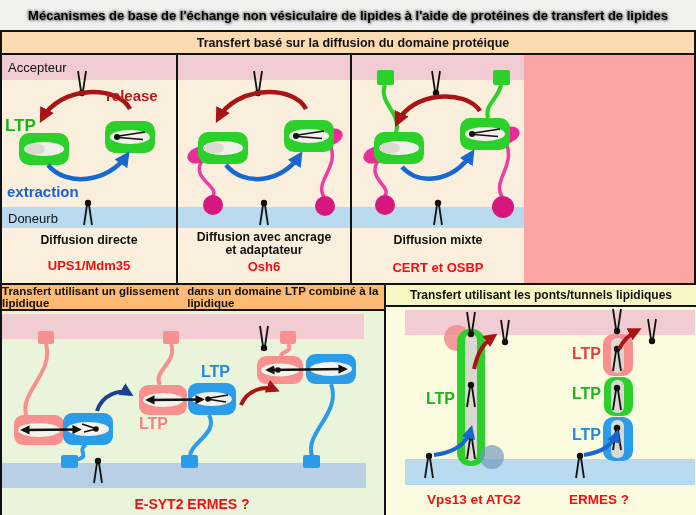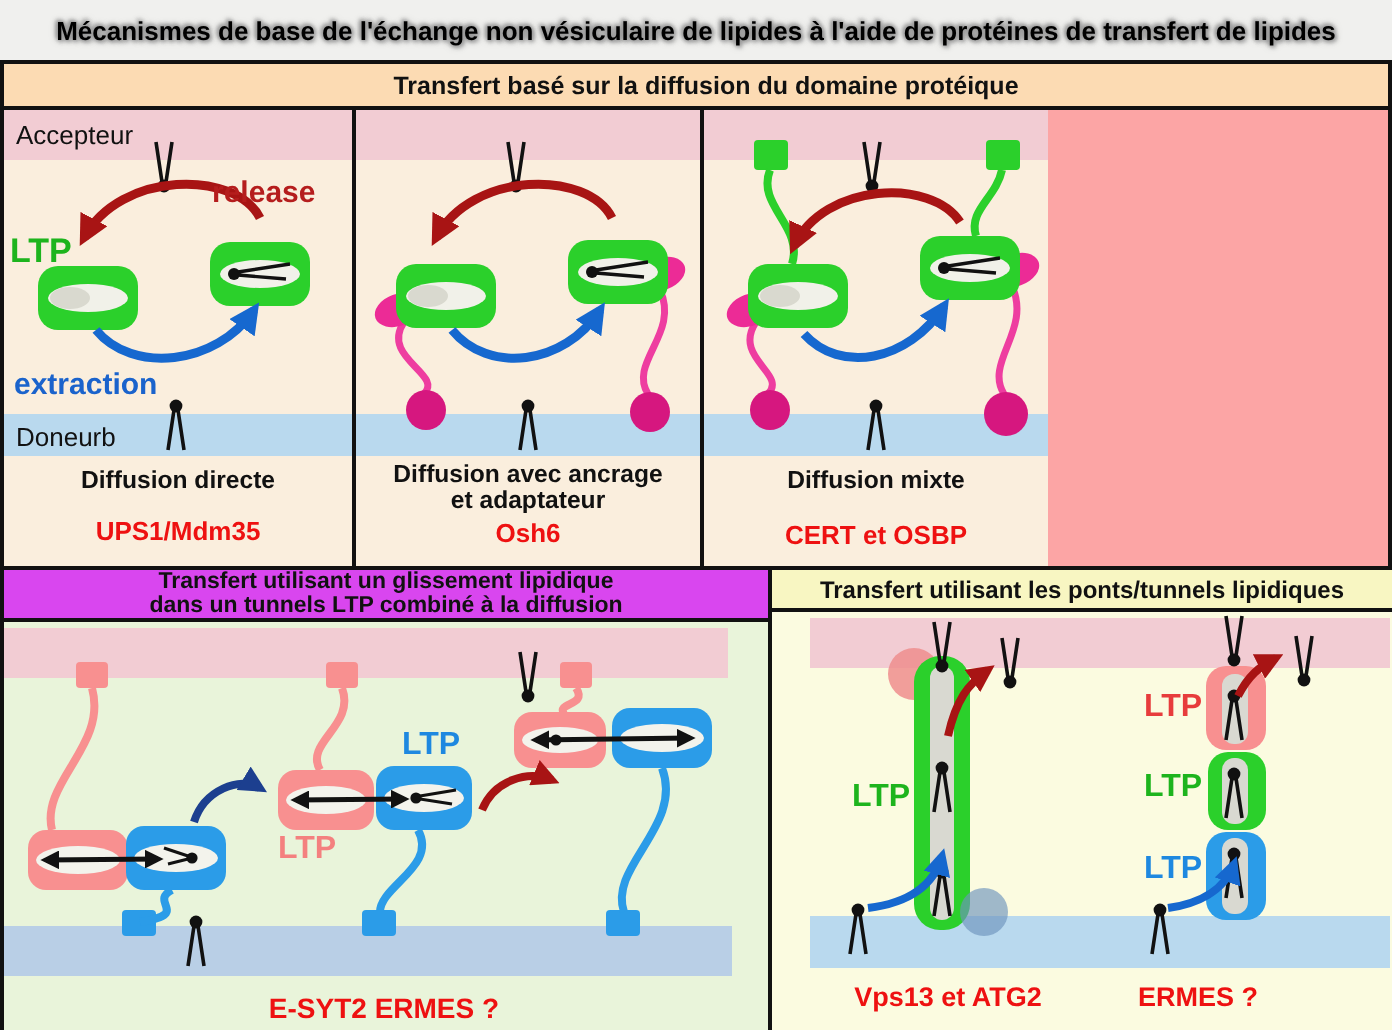--- a/index.html
+++ b/index.html
@@ -13,22 +13,22 @@
      height:21px;display:flex;align-items:center;justify-content:center;
      font-size:12.5px;font-weight:bold;color:#111;padding-left:10px;}
   .panels{display:flex;height:228px;background:#fca5a5;}
   .panel{position:relative;width:174px;height:228px;background:#faeedd;}
   .panel + .panel{border-left:2px solid #111;width:172px;}
   .panel svg{display:block;}
   .bottom{display:flex;height:232px;border-top:2px solid #111;border-bottom:0;}
   .bsec{display:flex;flex-direction:column;}
   .bsec-left{width:382px;}
   .bsec-right{width:310px;border-left:2px solid #111;}
-  .bl-header{background:#d946ef;height:24px;border-bottom:2px solid #111;
-     display:flex;flex-direction:column;align-items:center;justify-content:center;
+  .bl-header{background:#fdba74;height:24px;border-bottom:2px solid #111;
+     display:flex;flex-direction:row;justify-content:center;
      font-size:11.5px;font-weight:bold;line-height:12px;color:#111;}
   .br-header{background:#f8f6c2;height:24px;border-bottom:2px solid #111;
      display:flex;align-items:center;justify-content:center;
      font-size:12px;font-weight:bold;color:#111;}
   .bl-body{background:#e9f4da;flex:1;}
   .br-body{background:#fbfbe0;flex:1;}
   svg text{font-family:"Liberation Sans", sans-serif;}
 </style>
 </head>
 <body>
@@ -147,21 +147,21 @@
           <text x="86" y="217" font-size="13" font-weight="bold" fill="#ee1111" text-anchor="middle">CERT et OSBP</text>
         </svg>
       </div>
     </div>
 
     <div class="bottom">
 
       <div class="bsec bsec-left">
         <div class="bl-header">
           <span>Transfert utilisant un glissement lipidique</span>
-          <span>dans un tunnels LTP combiné à la diffusion</span>
+          <span>dans un domaine LTP combiné à la lipidique</span>
         </div>
         <div class="bl-body">
           <svg width="382" height="206" viewBox="0 0 382 206">
             <rect x="0" y="3" width="362" height="25" fill="#f2ccd3"></rect>
             <rect x="0" y="152" width="364" height="25" fill="#b9cfe6"></rect>
             <rect x="36" y="20" width="16" height="13" rx="2" fill="#f89090"></rect>
             <rect x="161" y="20" width="16" height="13" rx="2" fill="#f89090"></rect>
             <rect x="278" y="20" width="16" height="13" rx="2" fill="#f89090"></rect>
             <path d="M44,33 C52,62 18,80 24,104" stroke="#f89090" stroke-width="4" fill="none"></path>
             <path d="M169,33 C176,52 150,60 158,74" stroke="#f89090" stroke-width="4" fill="none"></path>

